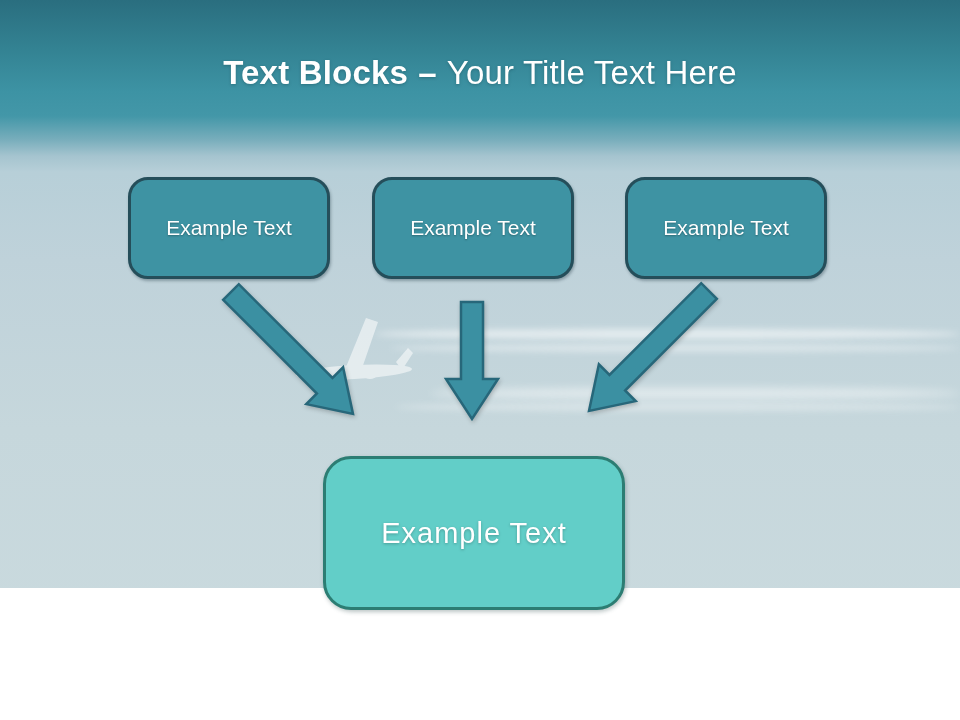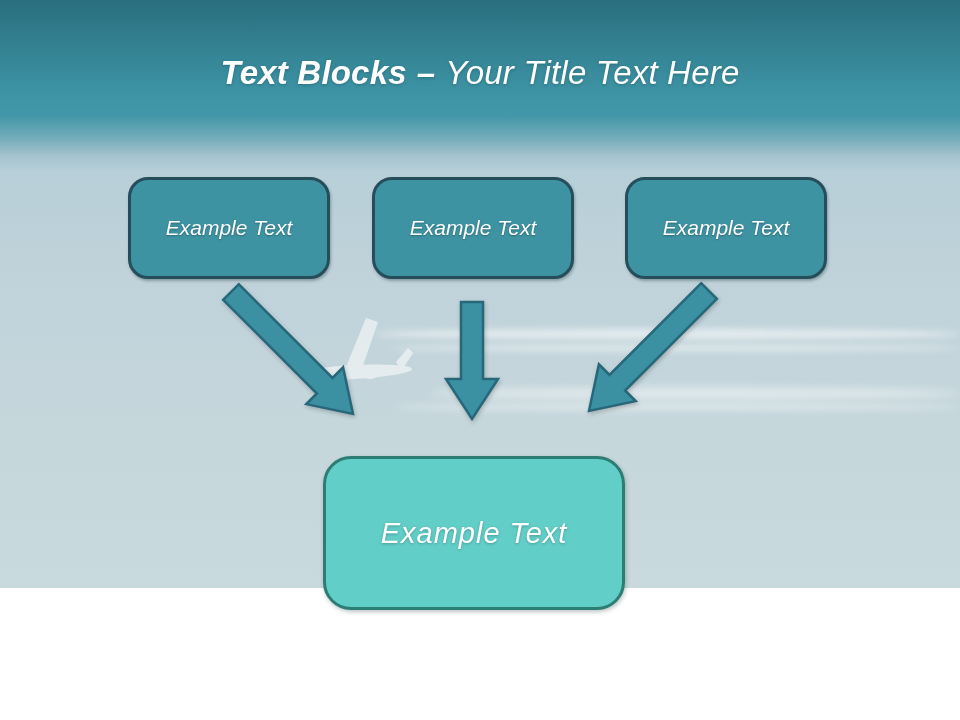--- a/index.html
+++ b/index.html
@@ -14,21 +14,20 @@
       var(--header-top) 0px,
       #338292 48px,
       #3d93a4 92px,
       var(--header-teal) 116px,
       #79aebc 140px,
       #a5c4cf 156px,
       #b7cfd8 172px,
       #bfd2da 260px,
       #c6d7dc 430px,
       var(--sky-light) 720px);
-    font-style:italic;
   }
   .title-bar{
     position:absolute;top:54px;left:0;width:960px;
     text-align:center;color:var(--title-text);
     font-size:33px;letter-spacing:0.2px;
     text-shadow:0 1px 3px rgba(20,60,70,.35);
   }
   .title-bold{font-weight:bold;}
   .title-sep{font-weight:bold;margin:0 10px;}
   .title-rest{font-weight:normal;}

